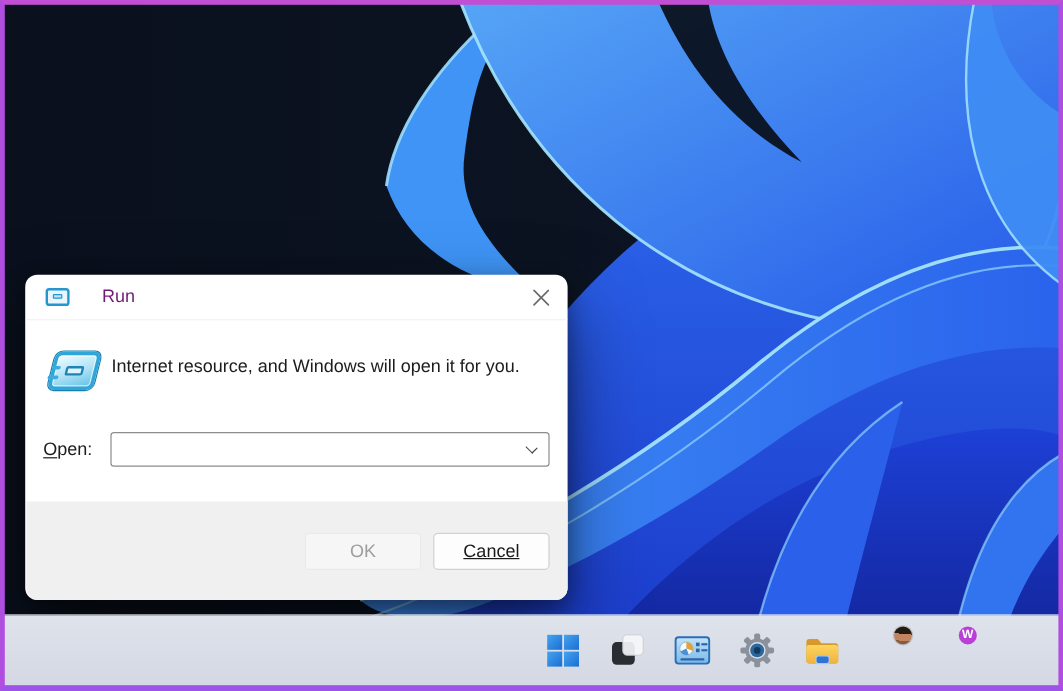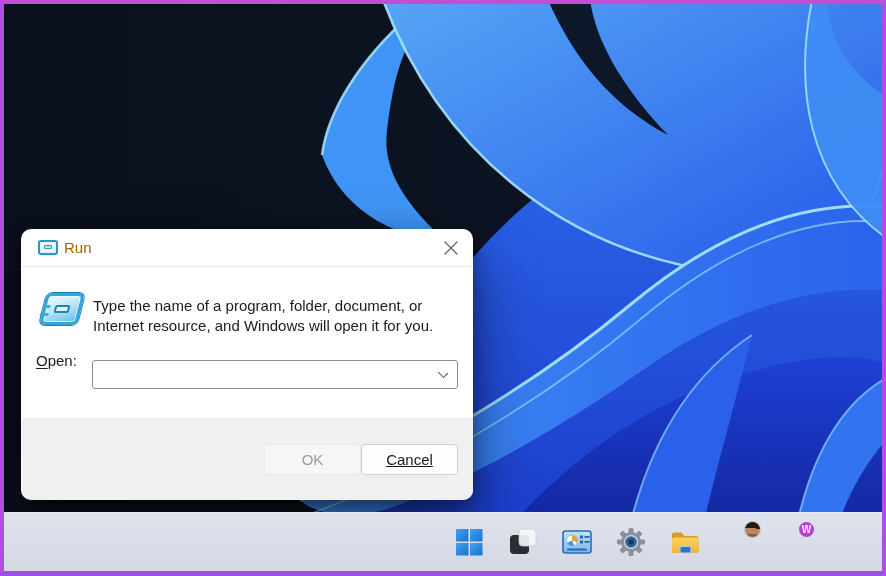--- a/index.html
+++ b/index.html
@@ -31,21 +31,21 @@
     border-bottom:1px solid #ececec; border-radius:10px 10px 0 0;
   }
   .run-glyph-sm {
     width:20px; height:15px; border:2px solid #2596cf; border-radius:3px;
     background:#e9f7fd; position:relative; flex:0 0 auto;
   }
   .run-glyph-sm span {
     position:absolute; left:4px; top:3px; width:8px; height:4px;
     border:1px solid #2596cf; background:#bfe6f5; border-radius:1px; display:block;
   }
-  .title-text { margin-left:6px; font-size:15px; color:#a16207; }
+  .title-text { margin-left:27px; font-size:15px; color:#701a75; }
   .close-btn {
     margin-left:auto; width:36px; height:32px; display:flex;
     align-items:center; justify-content:center; border:none; background:transparent;
     border-radius:6px; cursor:default; padding:0;
   }
   .dlg-icon-wrap { position:absolute; left:16px; top:64px; width:46px; height:36px; }
   .run-glyph-lg {
     position:absolute; left:6px; top:0; width:38px; height:32px;
     transform:skewX(-14deg);
     border:3px solid #2fa6d9; border-radius:6px;
@@ -57,38 +57,38 @@
     transform:translate(-50%,-50%); border:2px solid #1d84b5;
     background:#dff4fc; border-radius:2px; display:block;
   }
   .speed-line { position:absolute; background:#3aabdc; height:3px; border-radius:2px; }
   .speed-line.s1 { left:-3px; top:9px;  width:7px; }
   .speed-line.s2 { left:-5px; top:17px; width:9px; }
   .dlg-desc {
     position:absolute; left:72px; top:67px; font-size:15px; line-height:20px;
     color:#1c1c1c; white-space:nowrap;
   }
-  .open-label { position:absolute; left:15px; top:123px; font-size:15px; color:#1c1c1c; }
+  .open-label { position:absolute; left:15px; top:137px; font-size:15px; color:#1c1c1c; }
   .accel { text-decoration:underline; text-underline-offset:2px; }
   .combo { position:absolute; left:71px; top:131px; width:366px; height:29px; }
   .open-input {
     width:100%; height:100%; border:1px solid #8c8c8c; border-radius:3px;
     padding:0 30px 0 8px; font-size:15px; font-family:"Liberation Sans",sans-serif;
     color:#1c1c1c; background:#fff; outline:none;
   }
   .combo-chevron {
     position:absolute; right:11px; top:9px; width:8px; height:8px;
     border-right:1.5px solid #464646; border-bottom:1.5px solid #464646;
     transform:rotate(45deg) scaleY(.8); pointer-events:auto;
   }
   .dlg-footer {
     position:absolute; left:1px; right:0; bottom:0; height:82px;
     background:#f0f0f0; border-radius:0 0 10px 10px;
     display:flex; align-items:center; justify-content:flex-end;
-    padding-right:15px;
+    gap:10px; padding-right:15px;
   }
   .btn {
     width:97px; height:31px; font-size:15px; font-family:"Liberation Sans",sans-serif;
     border-radius:4px; display:flex; align-items:center; justify-content:center;
     cursor:default;
   }
   .btn-default { background:#fdfdfd; border:1px solid #d1d1d1; color:#1a1a1a;text-decoration:underline; }
   .btn-disabled { background:#f6f6f6; border:1px solid #eaeaea; color:#9d9d9d; }
   
   .taskbar {
@@ -183,21 +183,20 @@
 
     <div class="dlg-icon-wrap">
       <span class="run-glyph-lg">
         <span class="speed-line s1"></span>
         <span class="speed-line s2"></span>
         <i></i>
       </span>
     </div>
 
     <div class="dlg-desc">
-      <div>Type the name of a program, folder, document, or</div>
       <div>Internet resource, and Windows will open it for you.</div>
     </div>
 
     <label class="open-label"><span class="accel">O</span><span>pen:</span></label>
 
     <div class="combo">
       <input class="open-input" type="text" value="" style="">
       <span class="combo-chevron"></span>
     </div>
 

